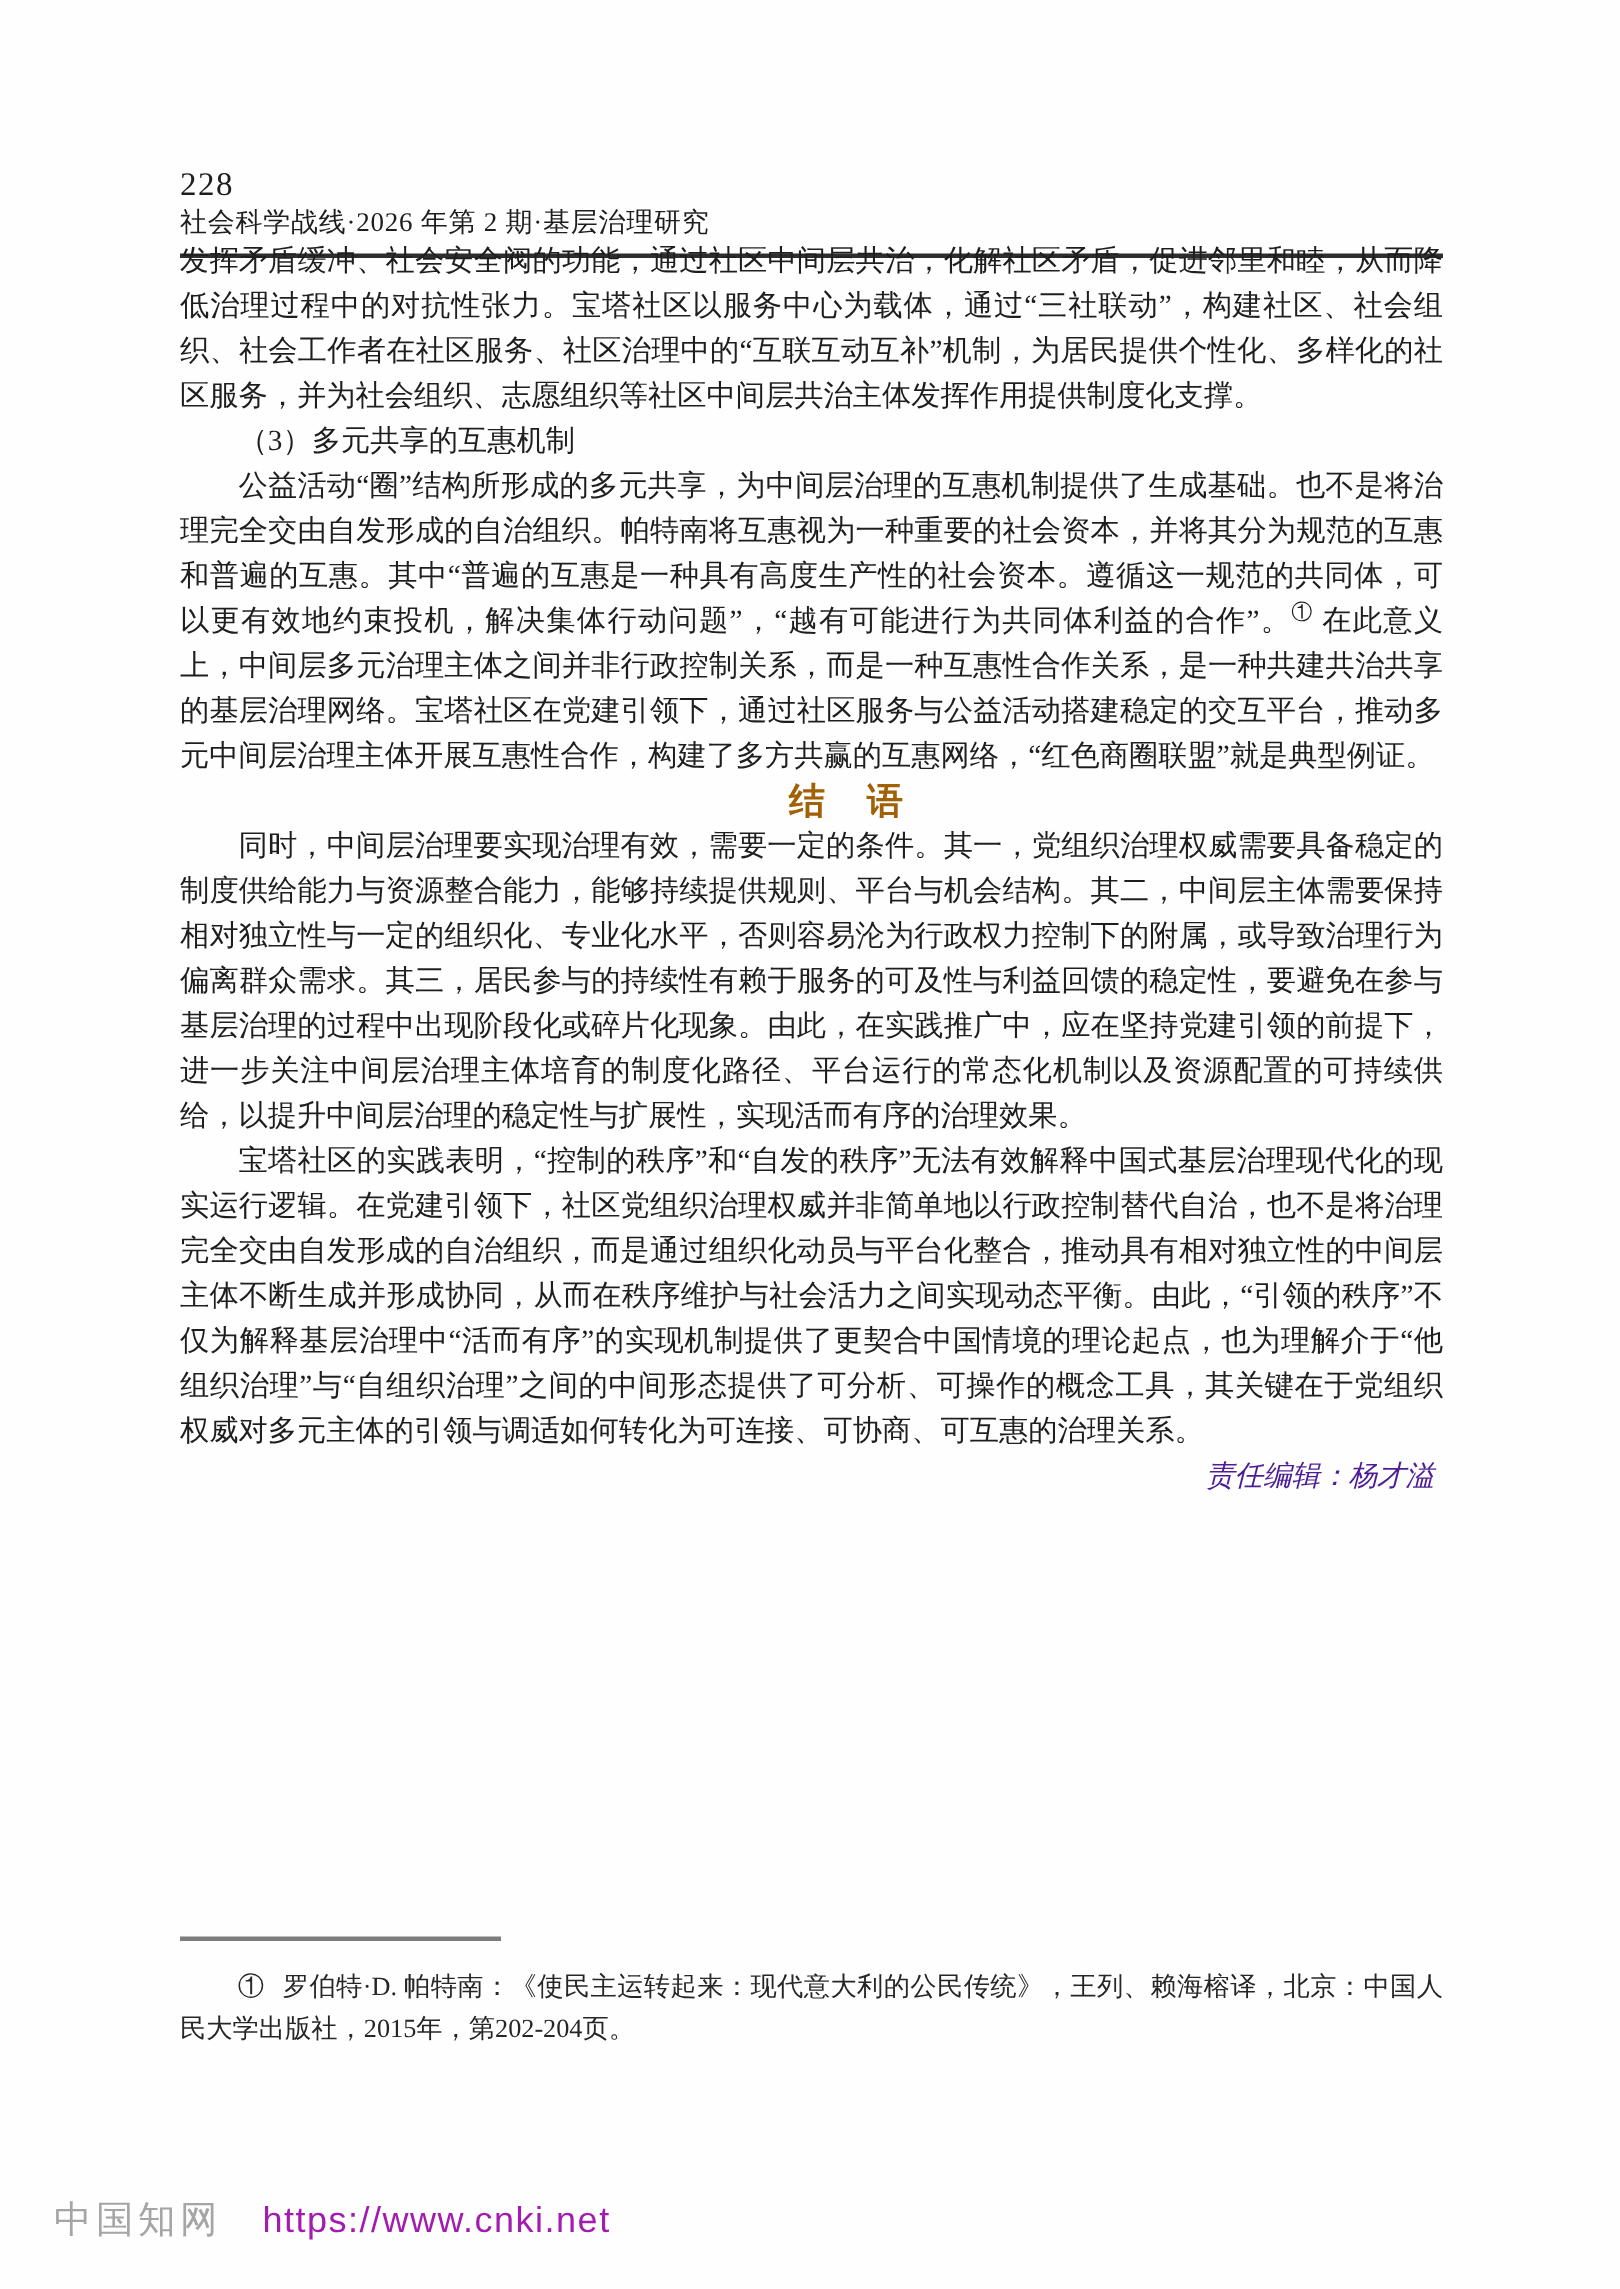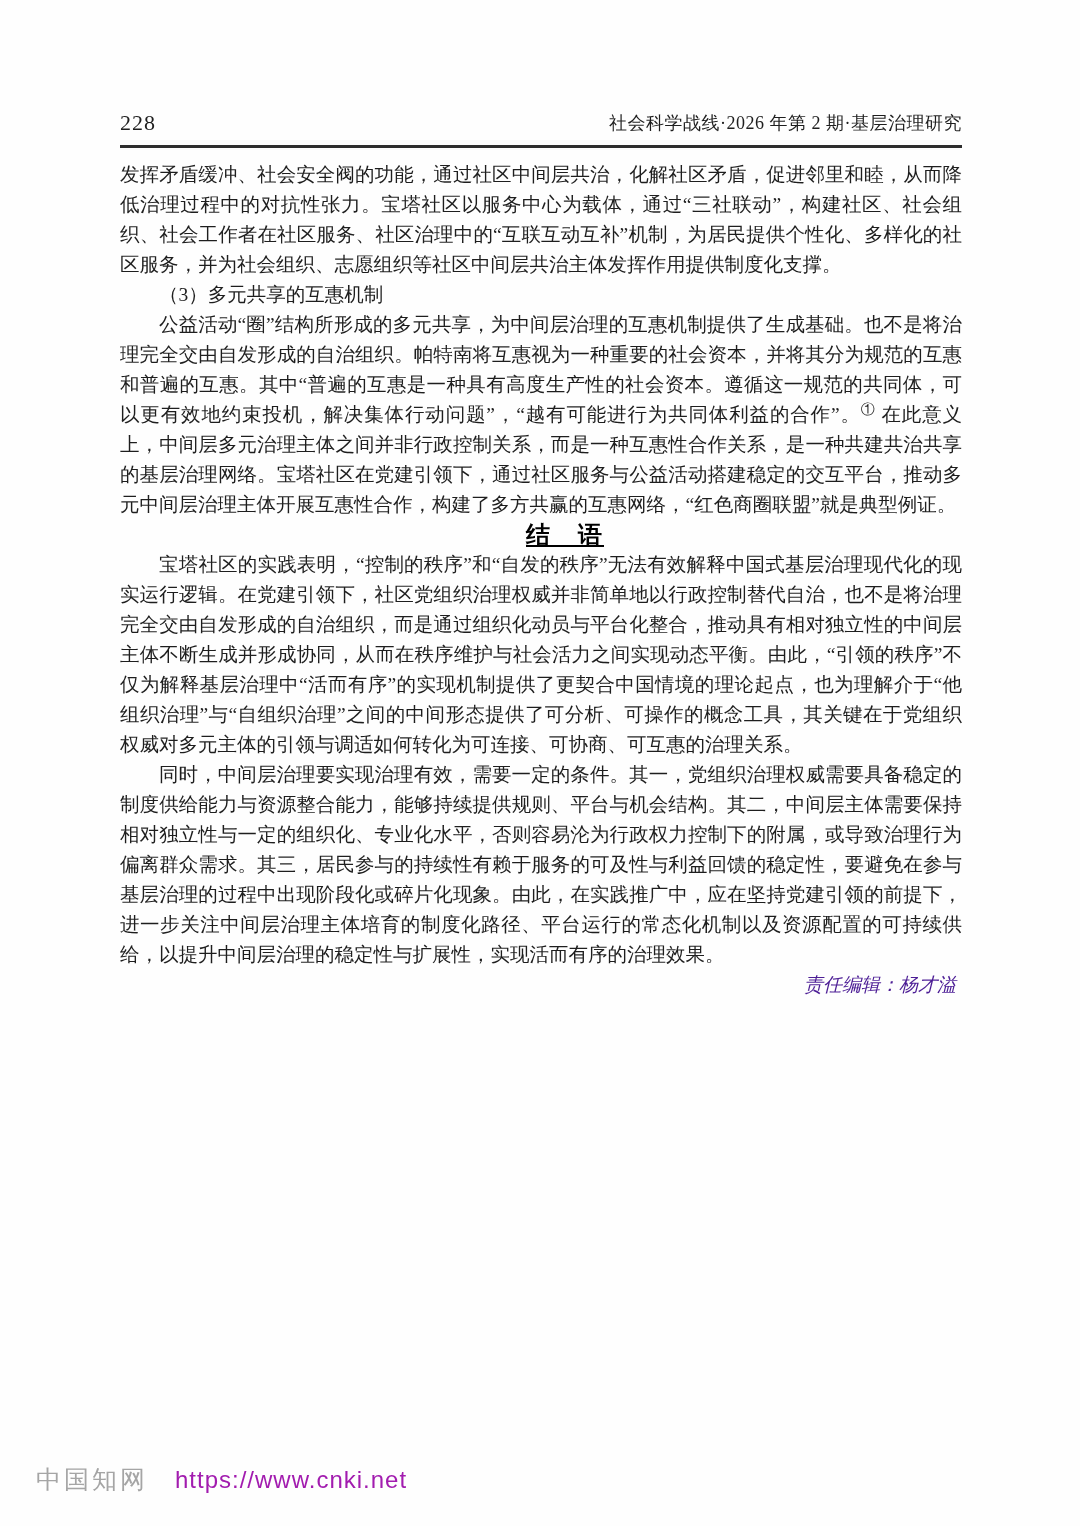--- a/index.html
+++ b/index.html
@@ -18,23 +18,24 @@
     overflow: hidden;
   }
   
   .header {
     position: absolute;
     top: 110px;
     left: 120px;
     width: 842px;
     display: flex;
     justify-content: space-between;
-    align-items: center;
+    align-items: flex-start;
     border-bottom: 3px solid #2e2e2e;
     padding-bottom: 9px;
+    flex-direction: column;
   }
   .page-num {
     font-size: 22px;
     letter-spacing: 1px;
   }
   .journal-info {
     font-size: 18px;
     letter-spacing: 0.5px;
   }
   
@@ -61,22 +62,21 @@
     line-height: 0;
   }
   .conclusion-heading {
     margin: 31px 0 26px 0;
     text-align: center;
     text-indent: 0;
     font-family: "Liberation Sans", "DejaVu Sans", sans-serif;
     font-weight: bold;
     font-size: 24px;
     letter-spacing: 2px;
-    color: #000000;
-    text-decoration: underline;
+    color: #a16207;
   }
   .editor-note {
     margin-top: 17px;
     text-align: right;
     text-indent: 0;
     font-style: italic;
     font-size: 19px;
     padding-right: 6px;
     color: #4c1d95;
   }
@@ -140,26 +140,30 @@
   <div class="body-text">
 
     <p class="no-indent">发挥矛盾缓冲、社会安全阀的功能，通过社区中间层共治，化解社区矛盾，促进邻里和睦，从而降低治理过程中的对抗性张力。宝塔社区以服务中心为载体，通过“三社联动”，构建社区、社会组织、社会工作者在社区服务、社区治理中的“互联互动互补”机制，为居民提供个性化、多样化的社区服务，并为社会组织、志愿组织等社区中间层共治主体发挥作用提供制度化支撑。</p>
 
     <p>（3）多元共享的互惠机制</p>
 
     <p><span>公益活动“圈”结构所形成的多元共享，为中间层治理的互惠机制提供了生成基础。也不是将治理完全交由自发形成的自治组织。帕特南将互惠视为一种重要的社会资本，并将其分为规范的互惠和普遍的互惠。其中“普遍的互惠是一种具有高度生产性的社会资本。遵循这一规范的共同体，可以更有效地约束投机，解决集体行动问题”，“越有可能进行为共同体利益的合作”。</span><span class="refmark">①</span><span> 在此意义上，中间层多元治理主体之间并非行政控制关系，而是一种互惠性合作关系，是一种共建共治共享的基层治理网络。宝塔社区在党建引领下，通过社区服务与公益活动搭建稳定的交互平台，推动多元中间层治理主体开展互惠性合作，构建了多方共赢的互惠网络，“红色商圈联盟”就是典型例证。</span></p>
 
     <p class="conclusion-heading">结　语</p>
 
+    <p>同时，中间层治理要实现治理有效，需要一定的条件。其一，党组织治理权威需要具备稳定的制度供给能力与资源整合能力，能够持续提供规则、平台与机会结构。其二，中间层主体需要保持相对独立性与一定的组织化、专业化水平，否则容易沦为行政权力控制下的附属，或导致治理行为偏离群众需求。其三，居民参与的持续性有赖于服务的可及性与利益回馈的稳定性，要避免在参与基层治理的过程中出现阶段化或碎片化现象。由此，在实践推广中，应在坚持党建引领的前提下，进一步关注中间层治理主体培育的制度化路径、平台运行的常态化机制以及资源配置的可持续供给，以提升中间层治理的稳定性与扩展性，实现活而有序的治理效果。</p>
+
     <p>宝塔社区的实践表明，“控制的秩序”和“自发的秩序”无法有效解释中国式基层治理现代化的现实运行逻辑。在党建引领下，社区党组织治理权威并非简单地以行政控制替代自治，也不是将治理完全交由自发形成的自治组织，而是通过组织化动员与平台化整合，推动具有相对独立性的中间层主体不断生成并形成协同，从而在秩序维护与社会活力之间实现动态平衡。由此，“引领的秩序”不仅为解释基层治理中“活而有序”的实现机制提供了更契合中国情境的理论起点，也为理解介于“他组织治理”与“自组织治理”之间的中间形态提供了可分析、可操作的概念工具，其关键在于党组织权威对多元主体的引领与调适如何转化为可连接、可协商、可互惠的治理关系。</p>
-
-    <p>同时，中间层治理要实现治理有效，需要一定的条件。其一，党组织治理权威需要具备稳定的制度供给能力与资源整合能力，能够持续提供规则、平台与机会结构。其二，中间层主体需要保持相对独立性与一定的组织化、专业化水平，否则容易沦为行政权力控制下的附属，或导致治理行为偏离群众需求。其三，居民参与的持续性有赖于服务的可及性与利益回馈的稳定性，要避免在参与基层治理的过程中出现阶段化或碎片化现象。由此，在实践推广中，应在坚持党建引领的前提下，进一步关注中间层治理主体培育的制度化路径、平台运行的常态化机制以及资源配置的可持续供给，以提升中间层治理的稳定性与扩展性，实现活而有序的治理效果。</p>
 
     <p class="editor-note">责任编辑：杨才溢</p>
   </div>
 
+  <div class="footnote">
+    <div class="footnote-rule"></div>
+    <p class="footnote-text"><span class="fn-marker">①</span><span>罗伯特·D. 帕特南：《使民主运转起来：现代意大利的公民传统》，王列、赖海榕译，北京：中国人民大学出版社，2015年，第202-204页。</span></p>
+  </div>
 
   <div class="watermark">
     <span class="wm-site">中国知网</span>
     <span class="wm-url">https://www.cnki.net</span>
   </div>
 
 </div>
 
 </body></html>

